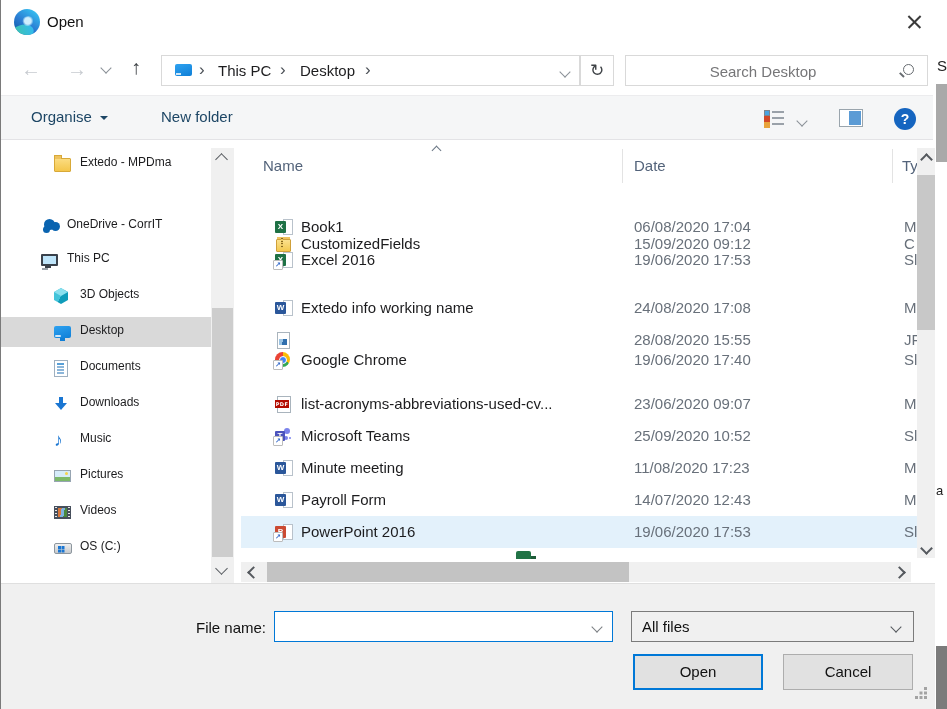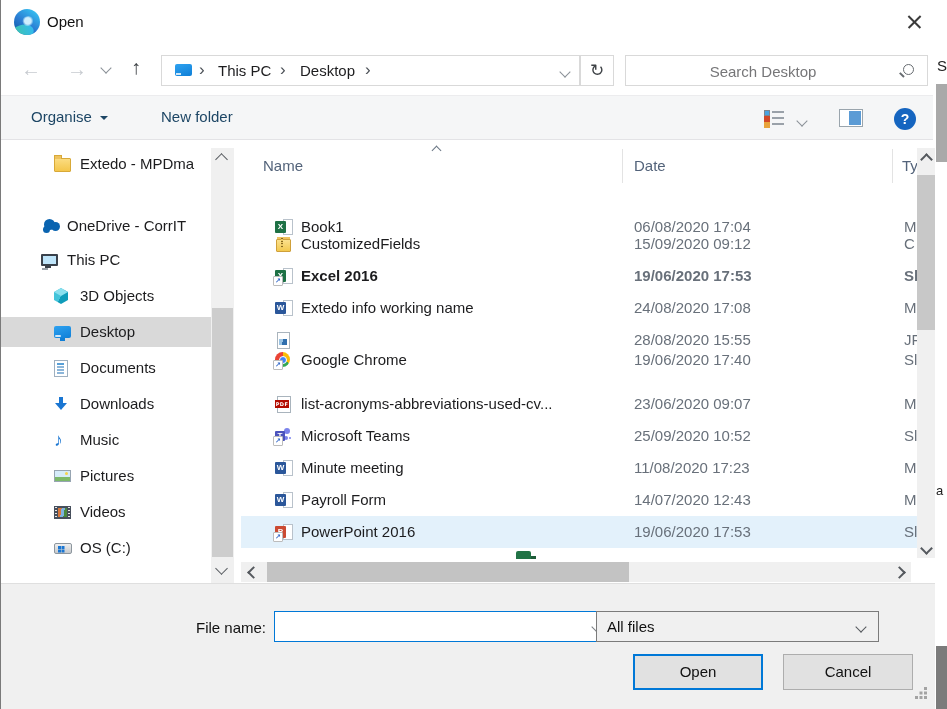--- a/index.html
+++ b/index.html
@@ -62,21 +62,21 @@
   .view-chev{left:797px;top:21px;}
   .preview-ic{left:838px;top:13px;width:24px;height:18px;border:1px solid #9aa5ad;box-sizing:border-box;
     background:linear-gradient(to right,#fff 42%,#fff 42%);}
   .preview-ic::before{content:"";position:absolute;right:1px;top:1px;width:12px;height:14px;background:#5b9bd5;}
   .help-ic{left:893px;top:12px;width:22px;height:22px;border-radius:50%;background:#1565c0;color:#fff;
     font-size:14px;font-weight:bold;text-align:center;line-height:22px;}
   
   .sb-item{position:absolute;left:0;width:210px;height:30px;}
   .sb-item.sel{background:#d9d9d9;}
   .sb-icon{position:absolute;top:7px;display:inline-block;}
-  .sb-label{position:absolute;top:6px;font-size:15px;color:#1c1c1e;white-space:nowrap;overflow:hidden;}
+  .sb-label{position:absolute;top:6px;font-size:12px;color:#1c1c1e;white-space:nowrap;overflow:hidden;}
   .lvl0 .sb-icon{left:40px;} .lvl0 .sb-label{left:66px;width:142px;}
   .lvl1 .sb-icon{left:53px;} .lvl1 .sb-label{left:79px;width:129px;}
   
   .ic-folder-icon{width:15px;height:12px;background:linear-gradient(#fbdc80,#f4c64b);border:1px solid #d8a938;border-radius:1px;margin-top:2px;position:relative;}
   .ic-folder-icon::before{content:"";position:absolute;left:-1px;top:-4px;width:6px;height:3px;background:#eec25e;border:1px solid #d8a938;border-bottom:none;}
   .ic-onedrive-icon{width:21px;height:14px;position:relative;}
   .ic-onedrive-icon::before{content:"";position:absolute;left:3px;top:1px;width:11px;height:11px;border-radius:50%;background:#0a64b0;}
   .ic-onedrive-icon::after{content:"";position:absolute;left:10px;top:4px;width:9px;height:9px;border-radius:50%;background:#0a64b0;
     box-shadow:-9px 3px 0 -1px #0a64b0;}
   .ic-this-pc-icon{width:17px;height:12px;border:2px solid #3a414b;border-radius:1px;background:#bfe5fa;box-sizing:border-box;margin-top:2px;position:relative;}
@@ -163,21 +163,21 @@
   .h-thumb{left:266px;top:562px;width:362px;height:20px;background:#c3c3c3;}
   .h-left{left:248px;top:568px;}
   .h-right{left:894px;top:568px;}
   .chv.sbar{border-color:#55595e;width:7px;height:7px;border-width:2px;}
   
   .footer{left:0;top:583px;width:934px;height:126px;background:#f0f0f0;border-top:1px solid #dfdfdf;box-sizing:border-box;}
   .fn-label{left:120px;top:619px;width:145px;text-align:right;font-size:15px;color:#111;}
   .fn-input-wrap{left:273px;top:611px;width:339px;height:31px;background:#fff;border:1px solid #0078d7;box-sizing:border-box;}
   .fn-input{position:absolute;left:8px;top:3px;width:300px;height:23px;border:none;outline:none;font-family:inherit;font-size:15px;background:transparent;}
   .fn-chev{left:318px;top:11px;border-color:#7b7f84;}
-  .ft-select{left:595px;top:611px;width:283px;height:31px;background:#f0f0f0;border:1px solid #7b7b7b;box-sizing:border-box;}
+  .ft-select{left:630px;top:611px;width:283px;height:31px;background:#f0f0f0;border:1px solid #7b7b7b;box-sizing:border-box;}
   .ft-select-label{position:absolute;left:10px;top:6px;font-size:15px;color:#111;}
   .ft-chev{left:260px;top:11px;border-color:#55595e;}
   .btn{font-size:15px;color:#111;text-align:center;box-sizing:border-box;background:#e1e1e1;}
   .btn-open{left:632px;top:654px;width:130px;height:36px;border:2px solid #0078d7;line-height:32px;}
   .btn-cancel{left:782px;top:654px;width:130px;height:36px;border:1px solid #adadad;line-height:34px;}
   .grip{left:914px;top:687px;width:14px;height:14px;}
   .grip::before{content:"";position:absolute;left:9px;top:0;width:2.5px;height:2.5px;background:#a3a3a3;
     box-shadow:0 4.5px 0 #a3a3a3,-4.5px 4.5px 0 #a3a3a3,0 9px 0 #a3a3a3,-4.5px 9px 0 #a3a3a3,-9px 9px 0 #a3a3a3;}
   
   .bg-strip{left:935px;top:0;width:12px;height:709px;background:#fff;overflow:hidden;}
@@ -292,21 +292,21 @@
     <span class="row-name">Book1</span>
     <span class="row-date">06/08/2020 17:04</span>
     <span class="row-type">M</span>
   </div>
         <div class="row" style="top: 228px;">
     <span class="fi fi-zip-folder-icon"></span>
     <span class="row-name">CustomizedFields</span>
     <span class="row-date">15/09/2020 09:12</span>
     <span class="row-type">C</span>
   </div>
-        <div class="row" style="top: 260px; font-weight: bold;">
+        <div class="row" style="top: 244px;">
     <span class="fi fi-excel-app-icon fi-office">
             <i class="sc"></i>
           </span>
     <span class="row-name">Excel 2016</span>
     <span class="row-date">19/06/2020 17:53</span>
     <span class="row-type">Sl</span>
   </div>
         <div class="row" style="top: 292px;">
     <span class="fi fi-word-doc-icon fi-office"></span>
     <span class="row-name">Extedo info working name</span>

